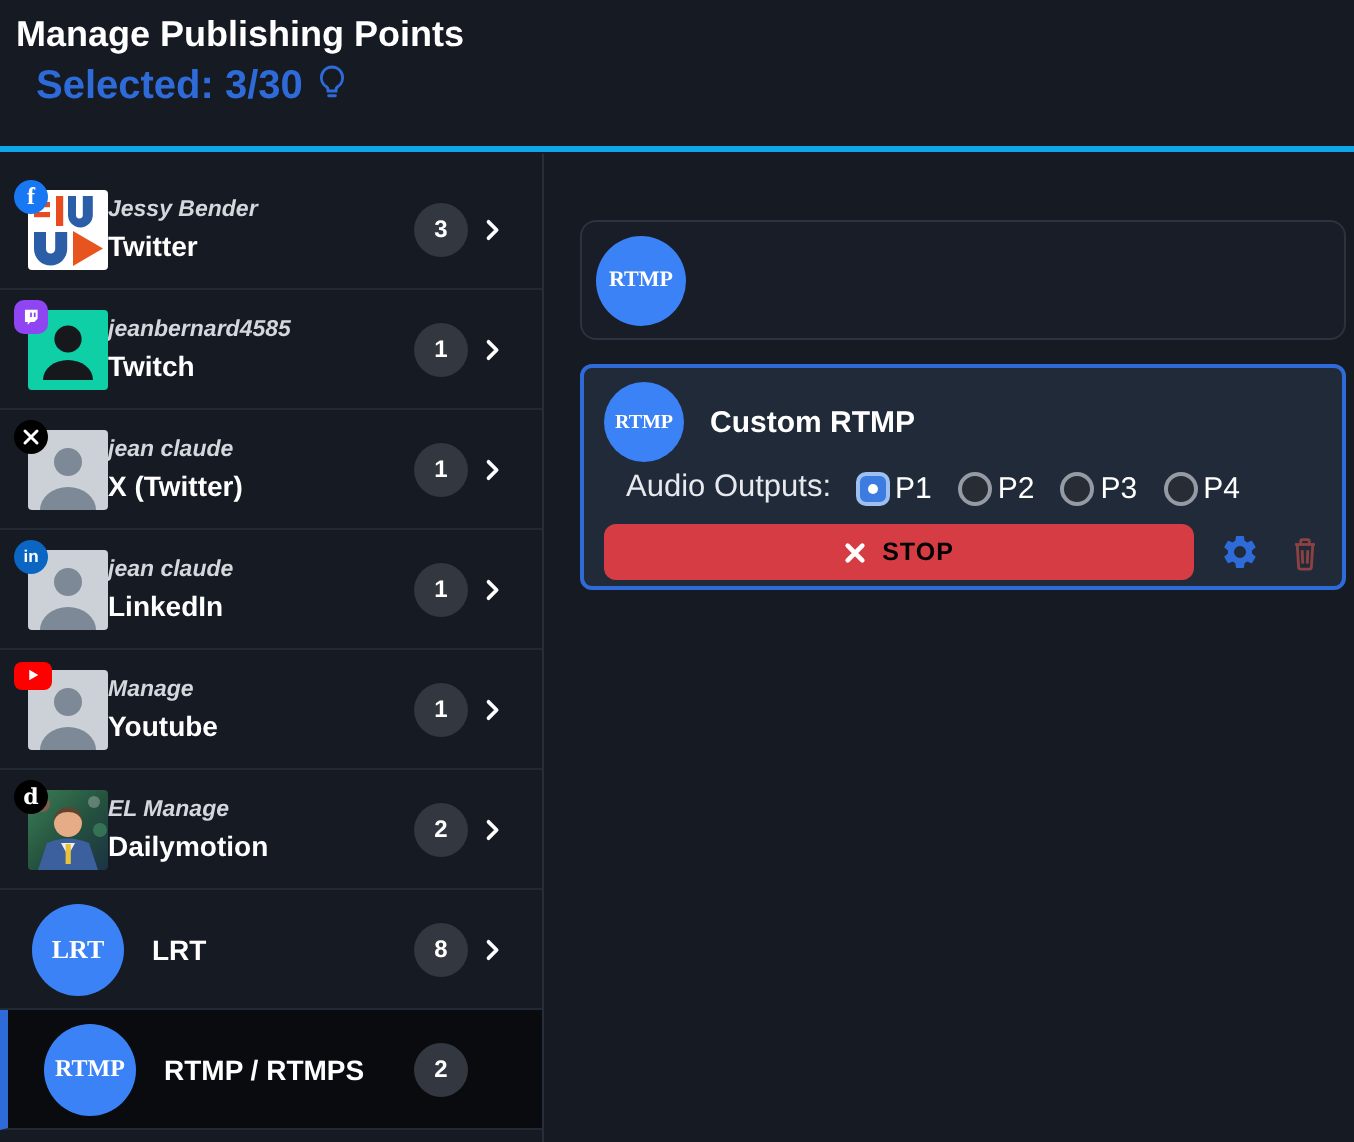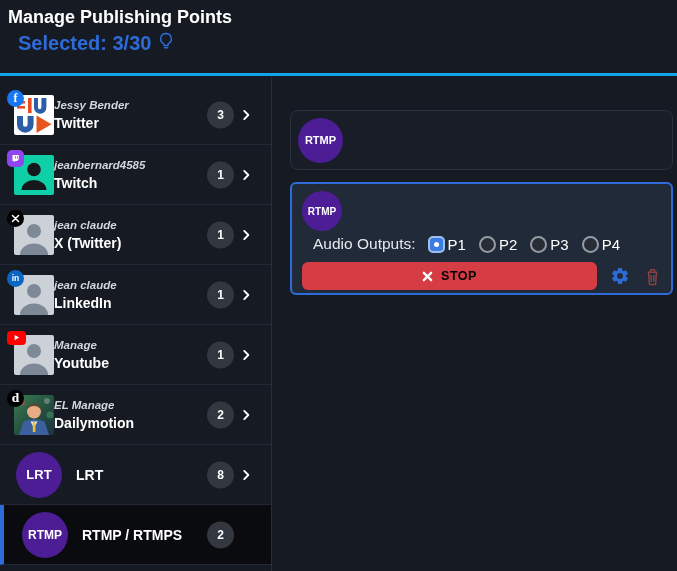--- a/index.html
+++ b/index.html
@@ -27,22 +27,22 @@
   .badge.li{background:#0a66c2;font-size:8.5px;}
   .badge.yt{background:#f00;border-radius:4px;width:19px;height:14px;top:-4px;}
   .badge.dm{background:#000;font-size:11px;font-family:"DejaVu Serif",serif;}
   .texts{display:flex;flex-direction:column;justify-content:center;gap:4px;}
   .row .circle-av{margin-left:2px;}
   .username{font-size:11.5px;font-weight:700;font-style:italic;color:#d4d7db;}
   .platform{font-size:14px;font-weight:700;color:#fff;}
   .count{position:absolute;right:37px;top:50%;transform:translateY(-50%);width:27px;height:27px;border-radius:50%;
          background:#33373f;display:flex;align-items:center;justify-content:center;font-size:12px;font-weight:700;color:#fff;}
   .chev{position:absolute;right:18px;top:50%;transform:translateY(-50%);display:flex;}
-  .circle{border-radius:50%;background:#4c1d95;color:#fff;display:flex;align-items:center;justify-content:center;
-          font-weight:700;flex:0 0 auto;}
+  .circle{border-radius:50%;background:#3b82f6;color:#fff;display:flex;align-items:center;justify-content:center;
+          font-weight:700;flex:0 0 auto;font-family:Liberation Serif, serif;}
   .circle.c46{width:46px;height:46px;font-size:12px;}
   .circle.c46.lrt{font-size:13px;}
   .texts.solo{margin-left:14px;}
   
   .main{position:absolute;left:273px;top:77px;width:404px;height:494px;}
   .group-card{position:absolute;left:17px;top:33px;width:383px;height:60px;background:#181d28;
               border:1px solid #2c323e;border-radius:8px;display:flex;align-items:center;padding-left:7px;cursor:pointer;}
   .circle.c45{width:45px;height:45px;font-size:11px;}
   .endpoint-card{position:absolute;left:17px;top:105px;width:383px;height:113px;background:#212a39;
                  border:2px solid #2e6bd9;border-radius:6px;padding:7px 10px;cursor:pointer;}
@@ -272,20 +272,21 @@
 
   <div class="main">
 
     <div class="group-card">
       <div class="circle c45">RTMP</div>
     </div>
 
     <div class="endpoint-card">
       <div class="ep-head">
         <div class="circle c40">RTMP</div>
+        <div class="ep-title">Custom RTMP</div>
       </div>
       <div class="audio-row">
         <span class="audio-label">Audio Outputs:</span>
         <span class="radio-item">
           <span class="radio on"></span>
           <span>P1</span>
         </span>
         <span class="radio-item">
           <span class="radio"></span>
           <span>P2</span>

